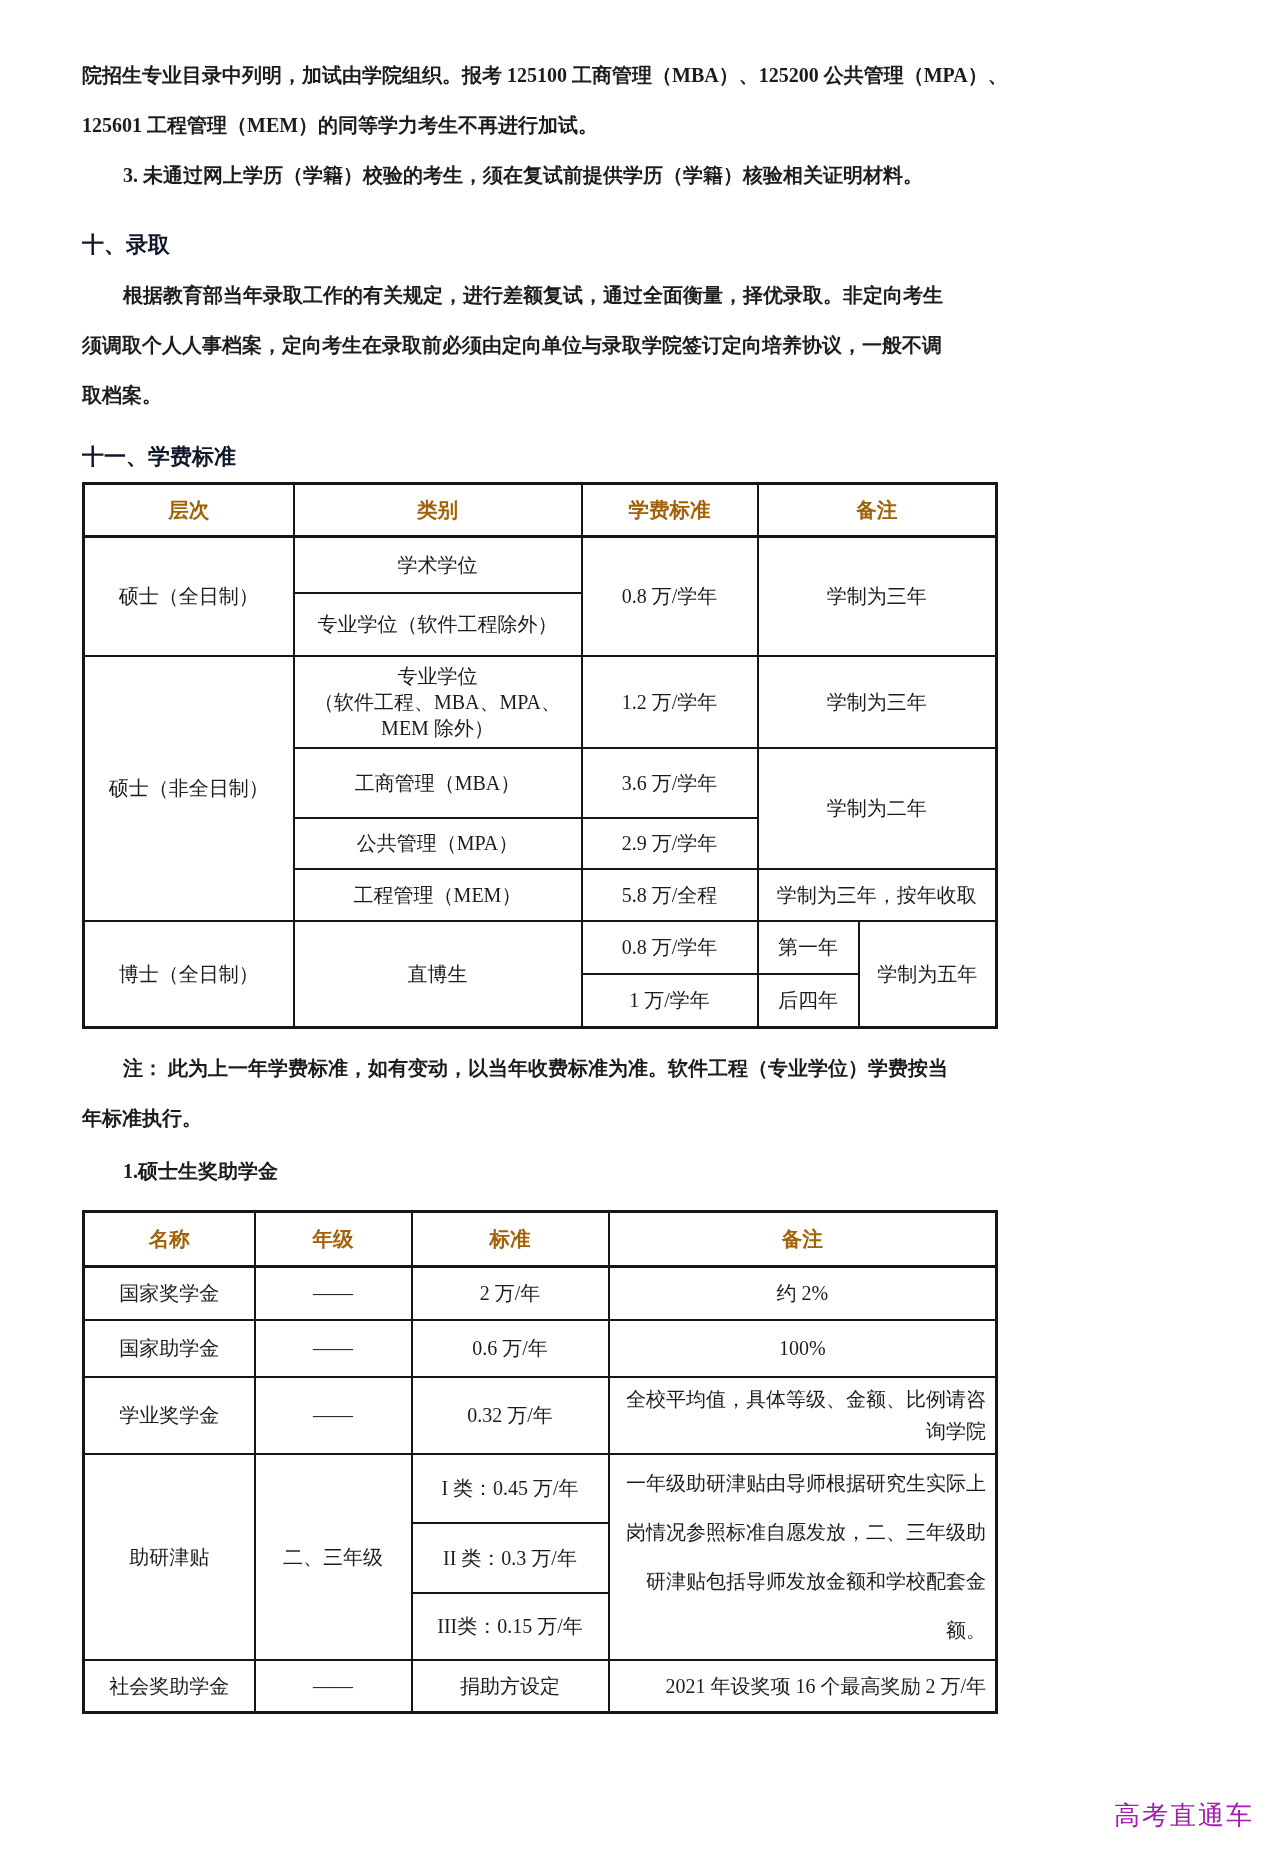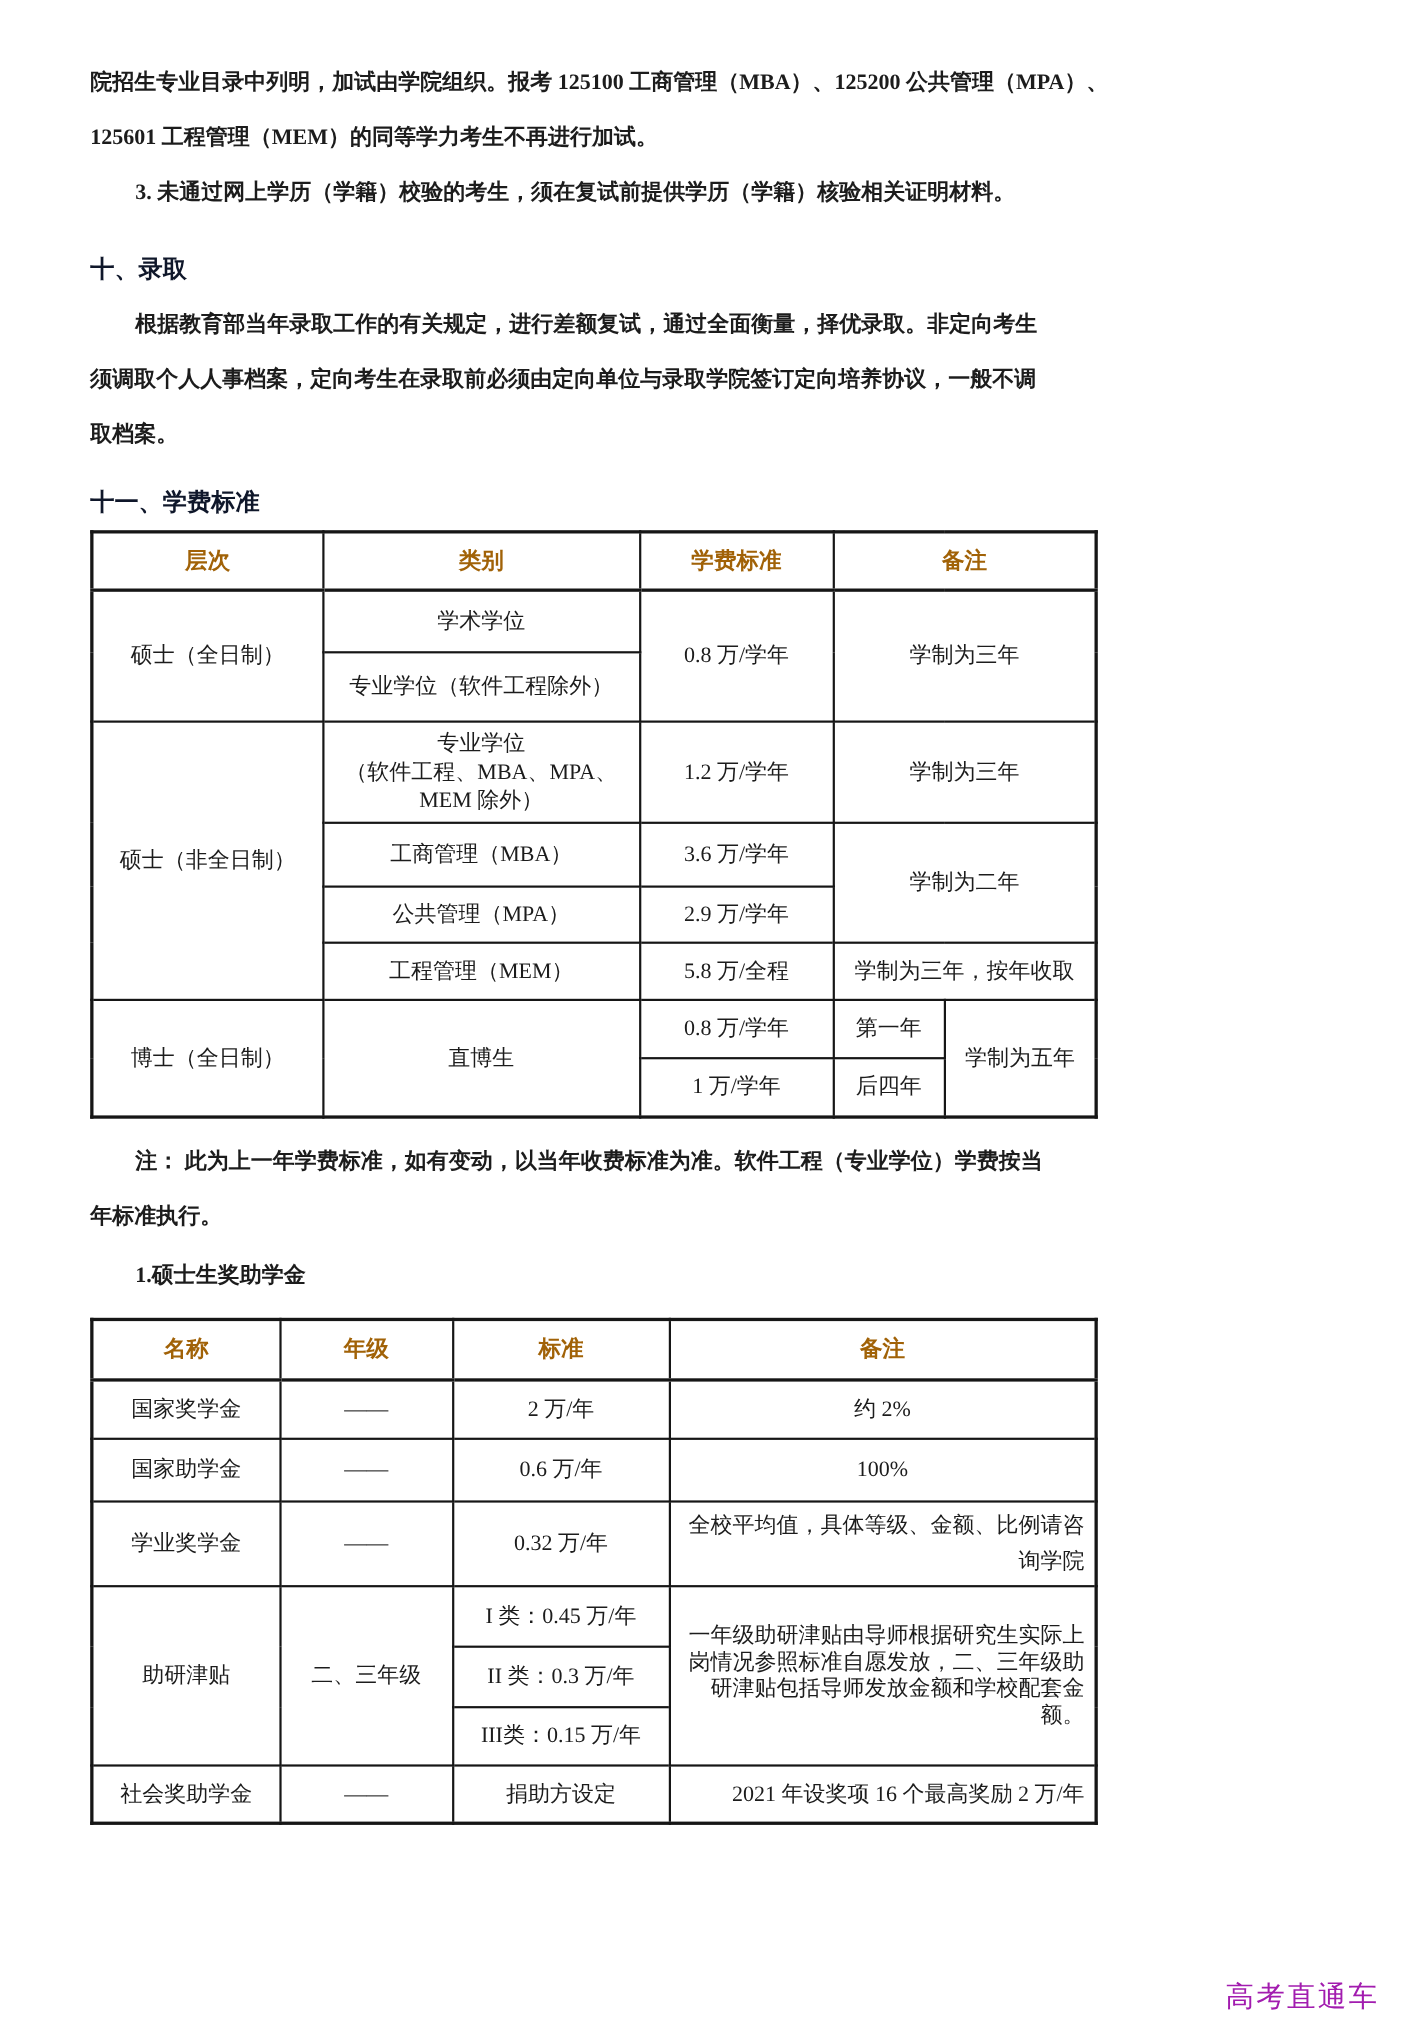--- a/index.html
+++ b/index.html
@@ -34,21 +34,21 @@
     overflow:hidden;
   }
   th{
     font-family:"Liberation Sans","DejaVu Sans",sans-serif;
     font-weight:bold;font-size:20.5px;color:#a16207;
     border-bottom:3px solid #161616;
   }
   td.left{text-align:right;padding:4px 9px;}
   .cellline{display:block;}
   .note-tall{line-height:32px;}
-  .note-wrap{line-height:24px;}
+  .note-wrap{line-height:49px;}
   .watermark{
     position:absolute;top:1798px;right:26px;
     font-size:26px;letter-spacing:2px;
     color:#a21caf;
     text-shadow:1px 1px 0 #ffffff;
     font-family:"Liberation Sans","DejaVu Sans",sans-serif;
     white-space:nowrap;
   }
 </style>
 </head>
@@ -95,21 +95,21 @@
       <tr style="height:92px">
         <td rowspan="4">硕士（非全日制）</td>
         <td>
           <span class="cellline">专业学位</span>
           <span class="cellline">（软件工程、MBA、MPA、</span>
           <span class="cellline">MEM 除外）</span>
         </td>
         <td>1.2 万/学年</td>
         <td colspan="2">学制为三年</td>
       </tr>
-      <tr style="height:58px">
+      <tr style="height:70px">
         <td>工商管理（MBA）</td>
         <td>3.6 万/学年</td>
         <td rowspan="2" colspan="2">学制为二年</td>
       </tr>
       <tr style="height:51px">
         <td>公共管理（MPA）</td>
         <td>2.9 万/学年</td>
       </tr>
       <tr style="height:52px">
         <td>工程管理（MEM）</td>

